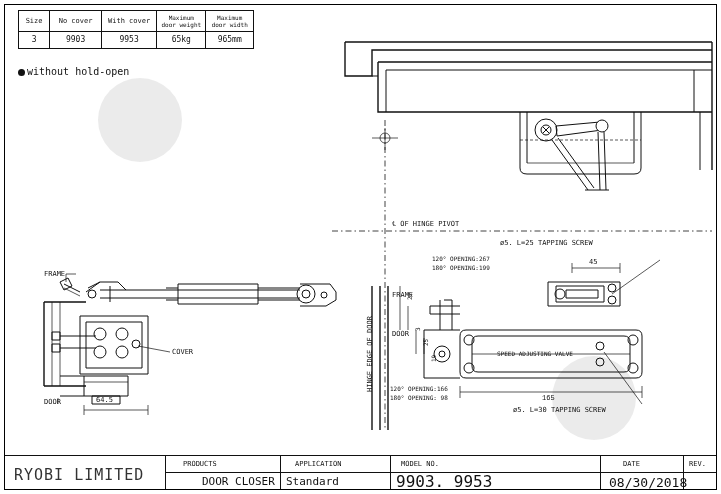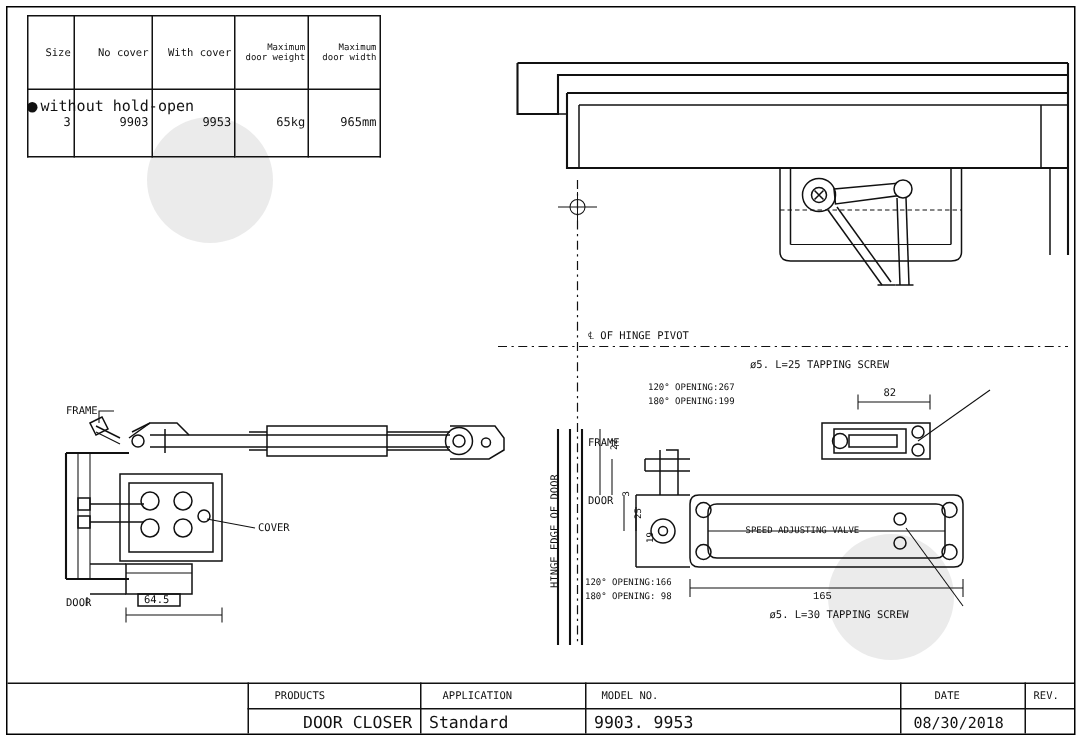--- a/index.html
+++ b/index.html
@@ -10,21 +10,21 @@
   .h{height:1px;}
   .v{width:1px;}
   .txt{position:absolute;font-family:"DejaVu Sans Mono",monospace;font-size:8px;line-height:9px;white-space:pre;color:#111;}
   .txt.s7{font-size:7px;line-height:8px;}
   .txt.s6{font-size:6px;line-height:7px;}
   .rot{transform-origin:0 0;transform:rotate(-90deg);}
 
   
   #spec{position:absolute;left:18px;top:10px;width:236px;height:42px;}
   #spec table{border-collapse:collapse;width:236px;font-size:7px;font-family:"DejaVu Sans Mono",monospace;}
-  #spec td,#spec th{border:1px solid #111;text-align:right;padding:15px 2px;font-weight:normal;line-height:8px;}
+  #spec td,#spec th{border:1px solid #111;text-align:center;padding:1px 2px;font-weight:normal;line-height:8px;}
   #spec tr.head td{height:18px;}
   #spec tr.body td{height:14px;font-size:8px;}
   .bullet{position:absolute;left:18px;top:66px;font-size:10px;}
   .bullet .dot{display:inline-block;width:7px;height:7px;border-radius:50%;background:#111;vertical-align:-1px;margin-right:2px;}
 
   
   #title{position:absolute;left:5px;top:455px;width:711px;height:34px;}
   #brand{position:absolute;left:14px;top:466px;font-size:15px;letter-spacing:1px;color:#333;font-family:"DejaVu Sans Mono",monospace;}
 
   
@@ -220,21 +220,21 @@
   <div class="txt s7" style="left:392px;top:220px;">℄ OF HINGE PIVOT</div>
 
   <div class="txt s7 rot" style="left:366px;top:392px;">HINGE EDGE OF DOOR</div>
 
   <div class="txt s7" style="left:500px;top:239px;">ø5. L=25 TAPPING SCREW</div>
   <div class="txt s7" style="left:513px;top:406px;">ø5. L=30 TAPPING SCREW</div>
   <div class="txt s6" style="left:432px;top:255px;">120° OPENING:267</div>
   <div class="txt s6" style="left:432px;top:264px;">180° OPENING:199</div>
   <div class="txt s6" style="left:390px;top:385px;">120° OPENING:166</div>
   <div class="txt s6" style="left:390px;top:394px;">180° OPENING: 98</div>
-  <div class="txt s7" style="left:589px;top:258px;">82</div>
+  <div class="txt s7" style="left:589px;top:258px;">45</div>
   <div class="txt s7" style="left:542px;top:394px;font-family:Liberation Mono, monospace;">165</div>
   <div class="txt s6 rot" style="left:406px;top:300px;">22</div>
   <div class="txt s6 rot" style="left:414px;top:331px;">3</div>
   <div class="txt s6 rot" style="left:422px;top:346px;">25</div>
   <div class="txt s6 rot" style="left:430px;top:362px;">19</div>
   <div class="txt s6" style="left:497px;top:350px;">SPEED ADJUSTING VALVE</div>
   <div class="txt s7" style="left:392px;top:291px;">FRAME</div>
   <div class="txt s7" style="left:392px;top:330px;">DOOR</div>
 
   <div class="txt s7" style="left:44px;top:270px;">FRAME</div>
@@ -252,18 +252,19 @@
     <div class="ln v" style="left:678px;top:0;height:34px;"></div>
 
     <div class="txt s7" style="left:178px;top:5px;">PRODUCTS</div>
     <div class="txt s7" style="left:290px;top:5px;">APPLICATION</div>
     <div class="txt s7" style="left:396px;top:5px;">MODEL NO.</div>
     <div class="txt s7" style="left:618px;top:5px;">DATE</div>
     <div class="txt s7" style="left:684px;top:5px;">REV.</div>
 
     <div class="txt" style="left:166px;top:22px;font-size:11px;padding-left:31px;">DOOR CLOSER</div>
     <div class="txt" style="left:281px;top:22px;font-size:11px;">Standard</div>
-    <div class="txt" style="left:391px;top:22px;font-size:11px;">9903. 9953</div>
-    <div class="txt" style="left:604px;top:23px;font-size:10px;">08/30/2018</div>
+    <div class="txt" style="left:391px;top:22px;font-size:16px;">9903. 9953</div>
+    <div class="txt" style="left:604px;top:23px;font-size:13px;">08/30/2018</div>
     <div class="txt" style="left:686px;top:23px;font-size:9px;"></div>
   </div>
+  <div id="brand">RYOBI LIMITED</div>
 
 </div>
 
 </body></html>

